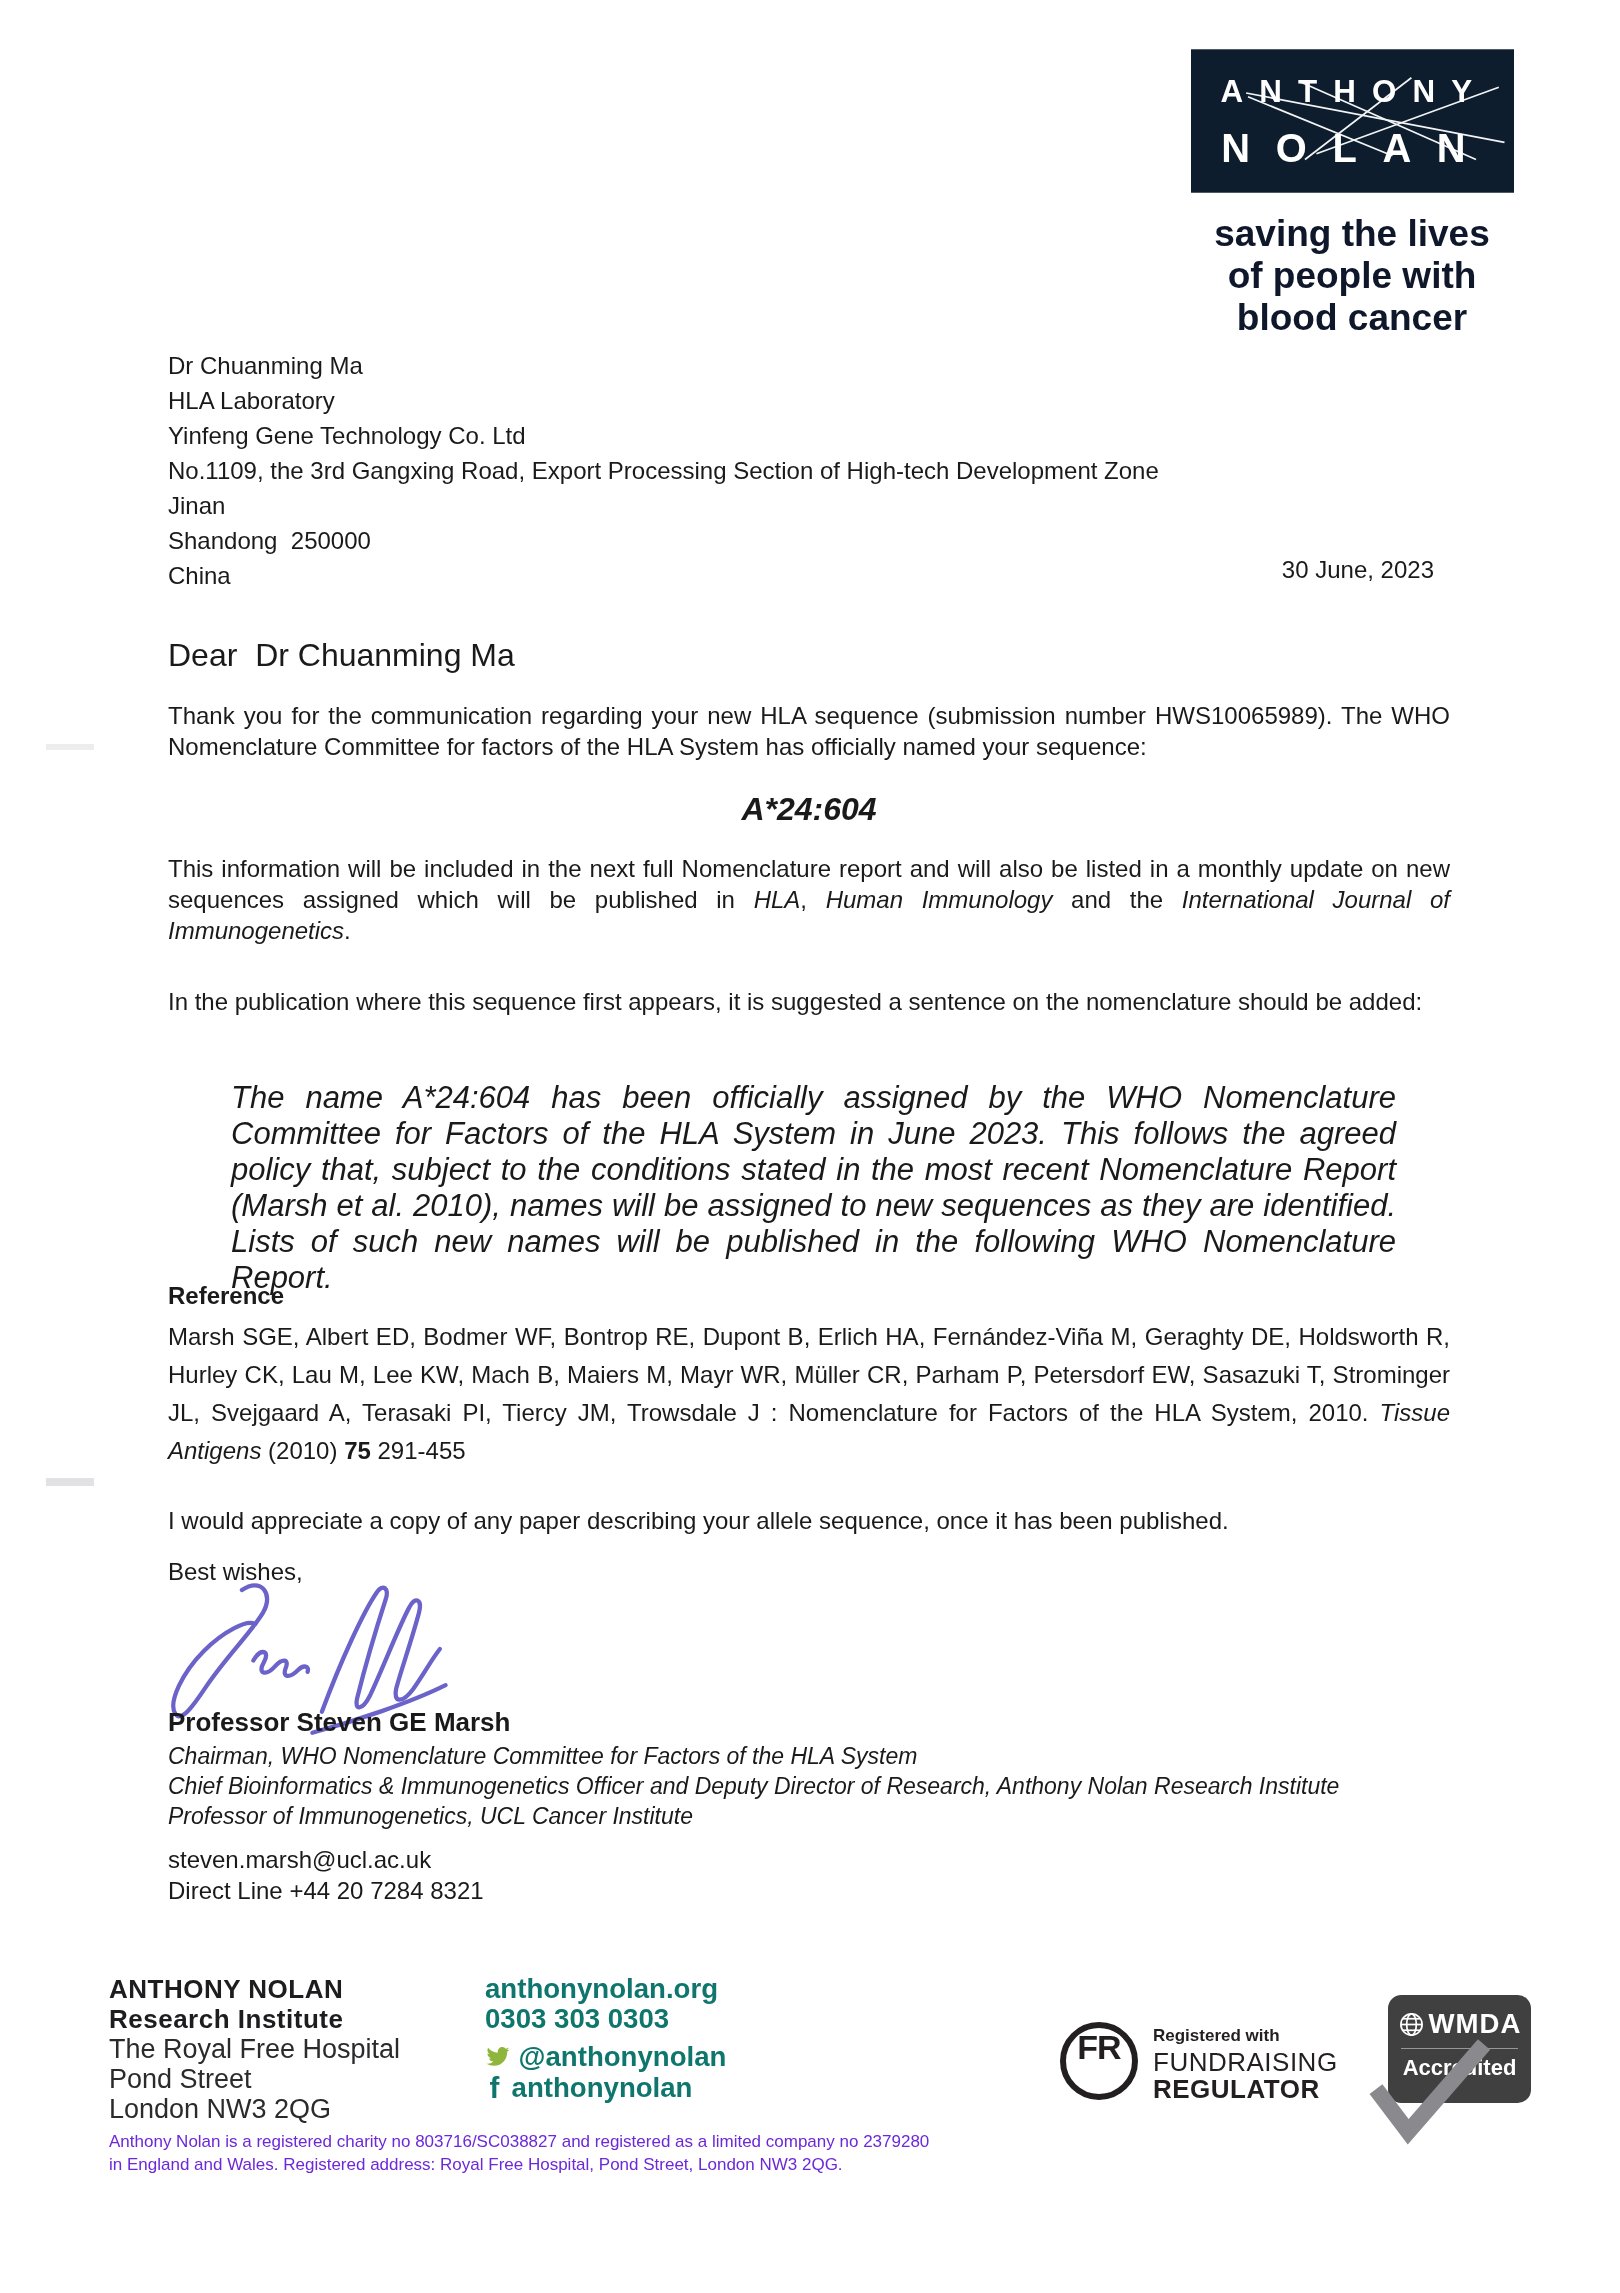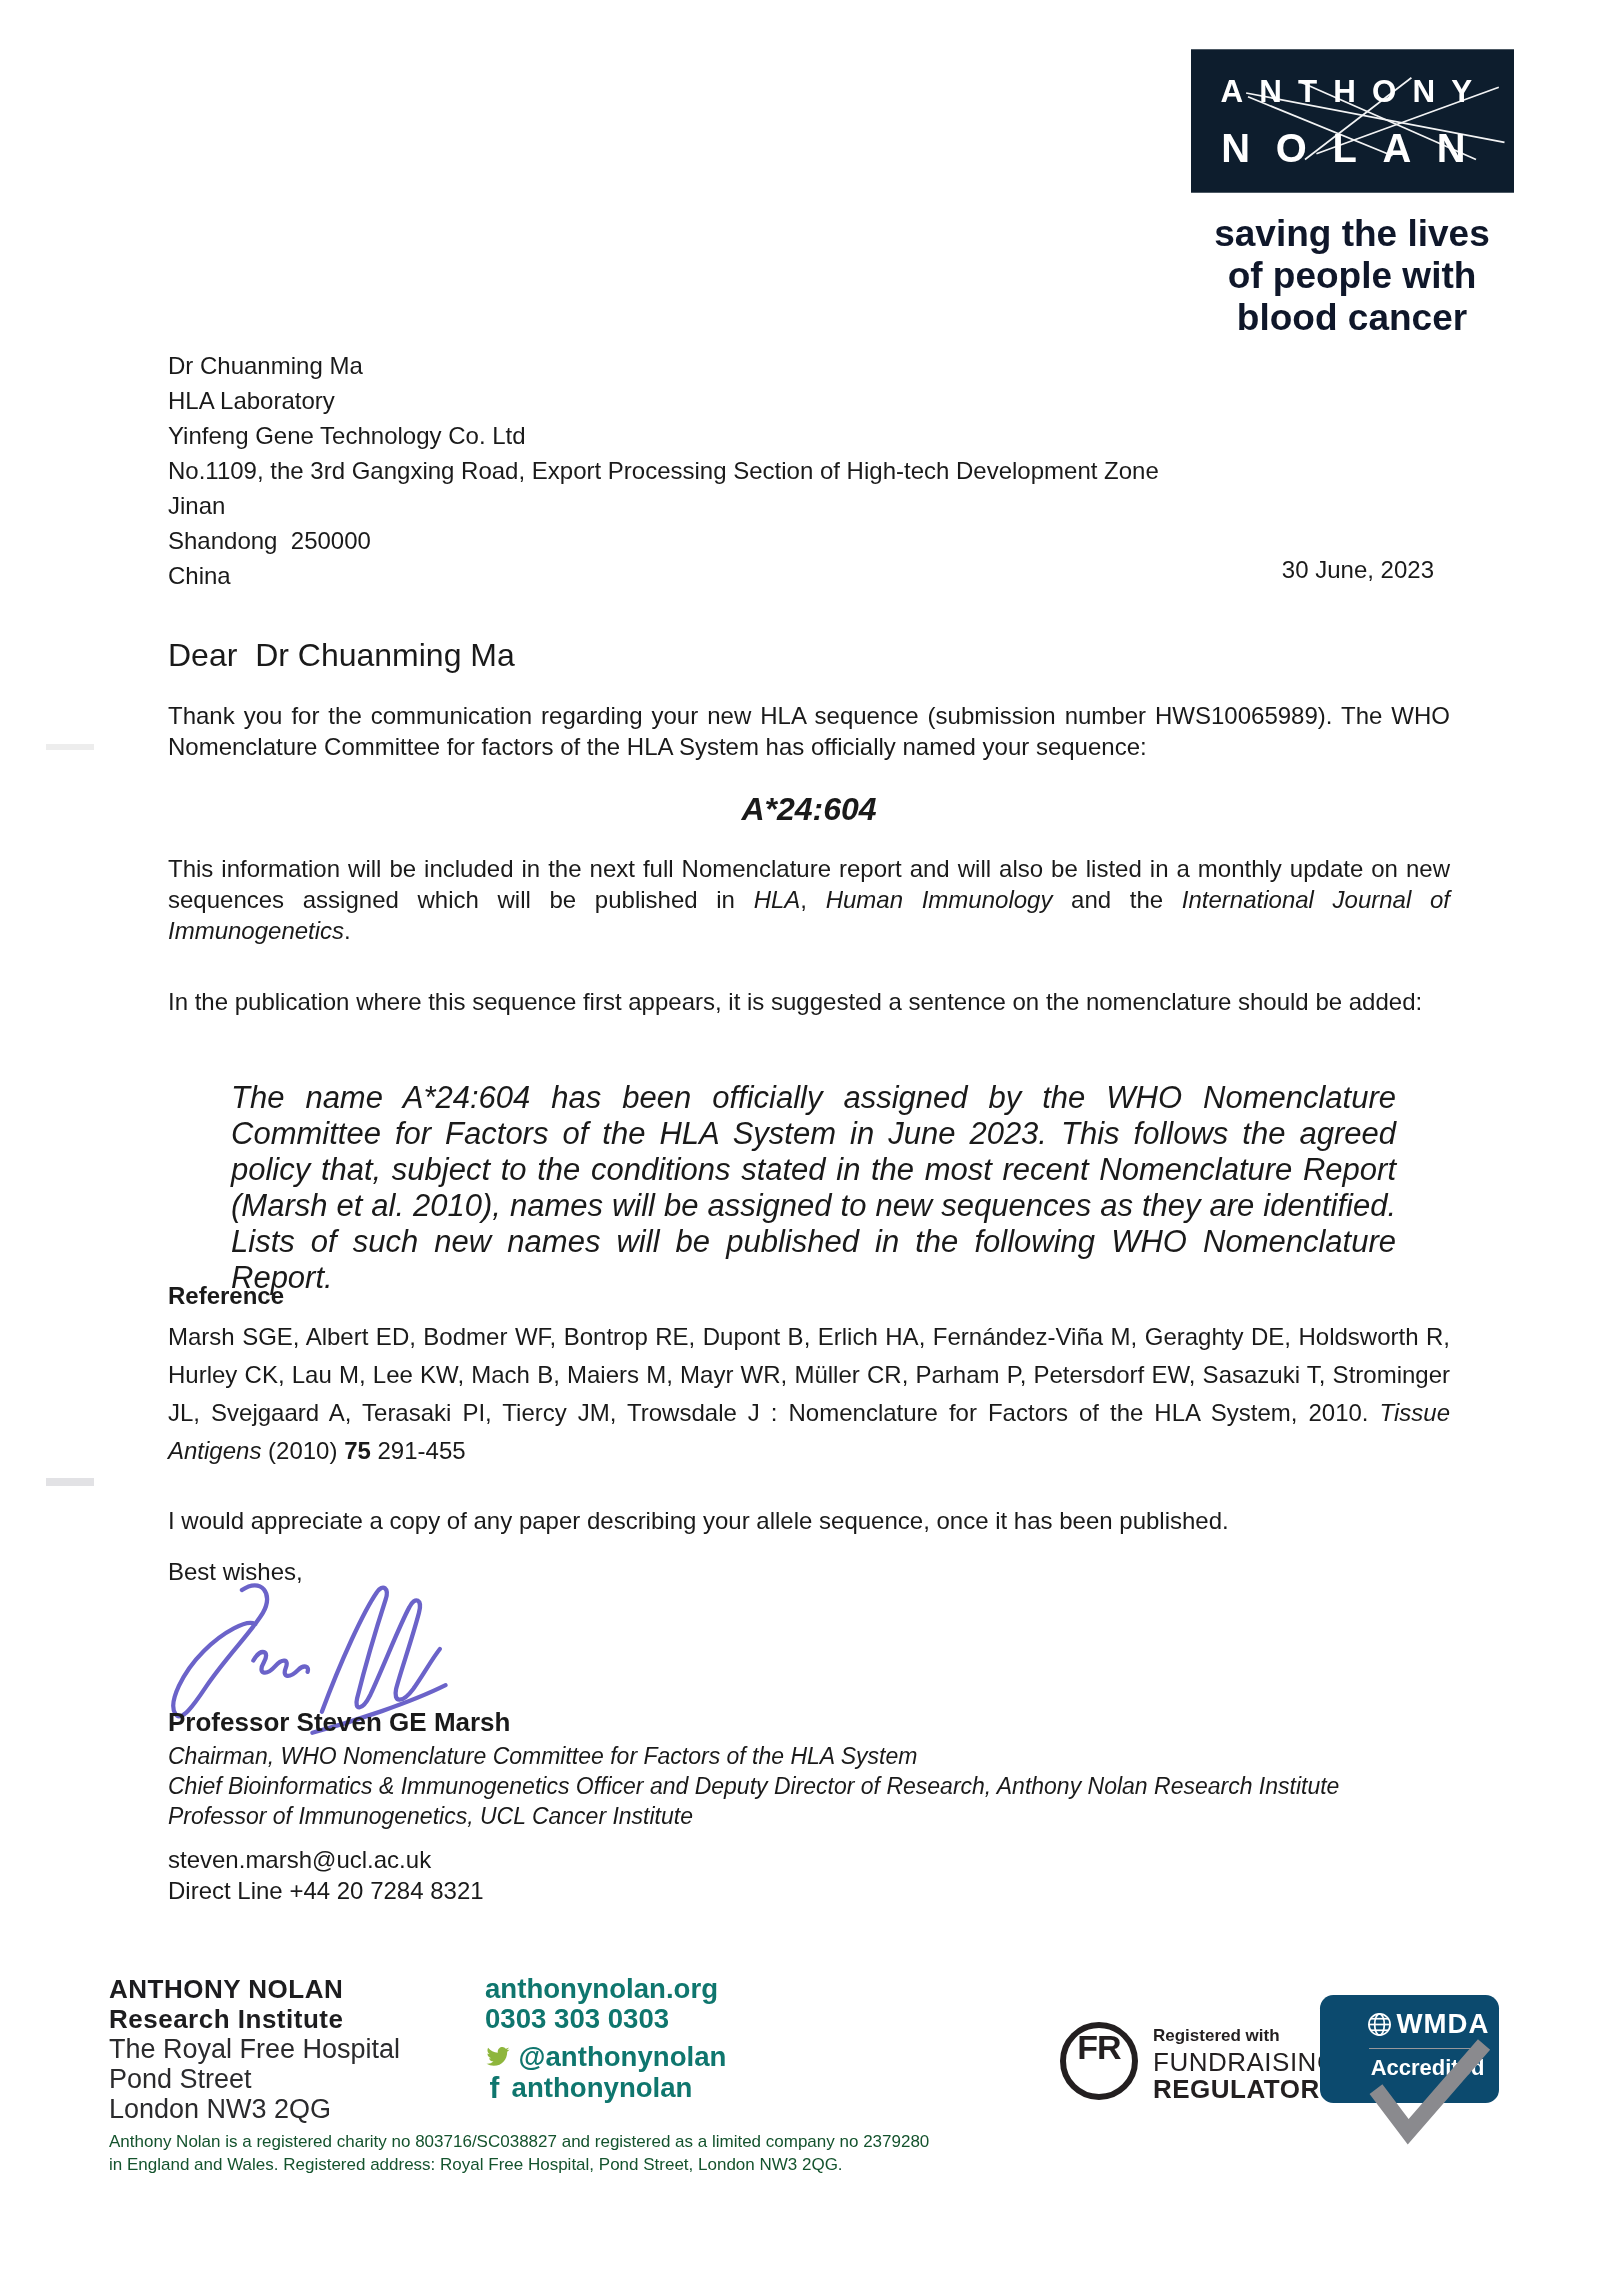--- a/index.html
+++ b/index.html
@@ -52,29 +52,29 @@
   .fb-f{font-size:29.5px;font-weight:700;width:19px;display:inline-block;text-align:center;}
 
   .fr-circle{position:absolute;left:1060px;top:2022px;width:78px;height:78px;border:6.7px solid #231f20;
              border-radius:50%;box-sizing:border-box;display:flex;align-items:flex-start;justify-content:center;
              font-size:34px;font-weight:700;color:#231f20;letter-spacing:-1px;}
   .fr-text{position:absolute;left:1153px;top:2026px;color:#231f20;}
   .fr-l1{font-size:17px;font-weight:700;margin-bottom:2.9px;}
   .fr-l2{font-size:26px;font-weight:400;letter-spacing:0.5px;line-height:27px;}
   .fr-l3{font-size:26px;font-weight:700;letter-spacing:0.5px;line-height:27px;}
 
-  .wmda{position:absolute;left:1320px;top:1995px;width:143px;height:108px;background:#0c4a6e;
-        border-radius:13.3px;color:#fff;padding-left:36px;}
+  .wmda{position:absolute;left:1388px;top:1995px;width:143px;height:108px;background:#404040;
+        border-radius:13.3px;color:#fff;}
   .wmda-row{display:flex;align-items:center;justify-content:center;gap:3.8px;margin-top:13.3px;}
   .wmda-name{font-size:27.6px;font-weight:700;letter-spacing:1px;}
   .wmda-div{margin:7.6px 13.3px 5.7px 13.3px;border-top:1.9px solid #97979b;}
   .wmda-acc{text-align:center;font-size:22px;font-weight:700;}
   .wmda-check{position:absolute;left:1368px;top:2037px;}
 
-  .smallprint{position:absolute;left:109px;top:2130px;width:837px;font-size:17px;line-height:23px;color:#14532d;}
+  .smallprint{position:absolute;left:109px;top:2130px;width:837px;font-size:17px;line-height:23px;color:#6d28d9;}
   i.seg{font-style:italic;} b.seg{font-weight:700;}
 </style>
 </head>
 <body>
 
 <div class="page">
 
   <div class="logo-box">
     <svg width="323" height="144" viewBox="0 0 340 151">
       <rect x="0" y="0" width="340" height="151" fill="#0d1d2d"></rect>

